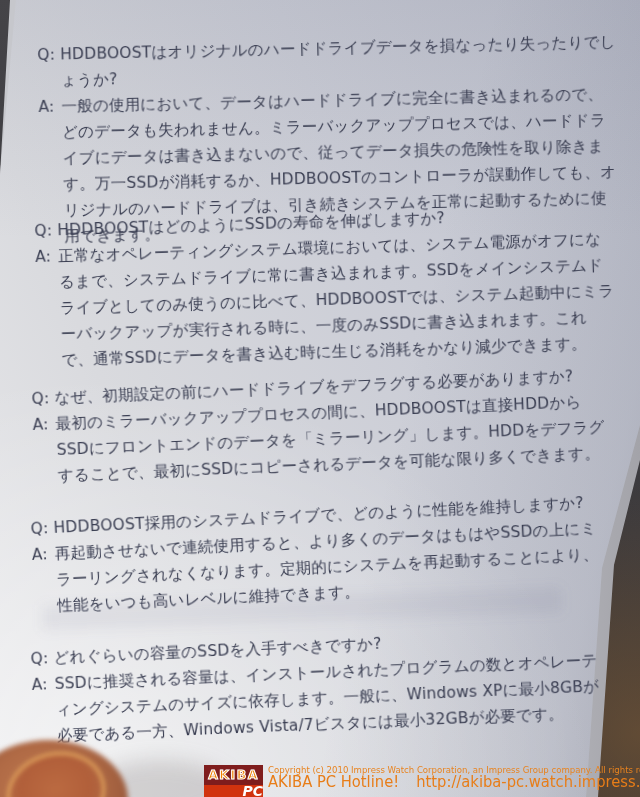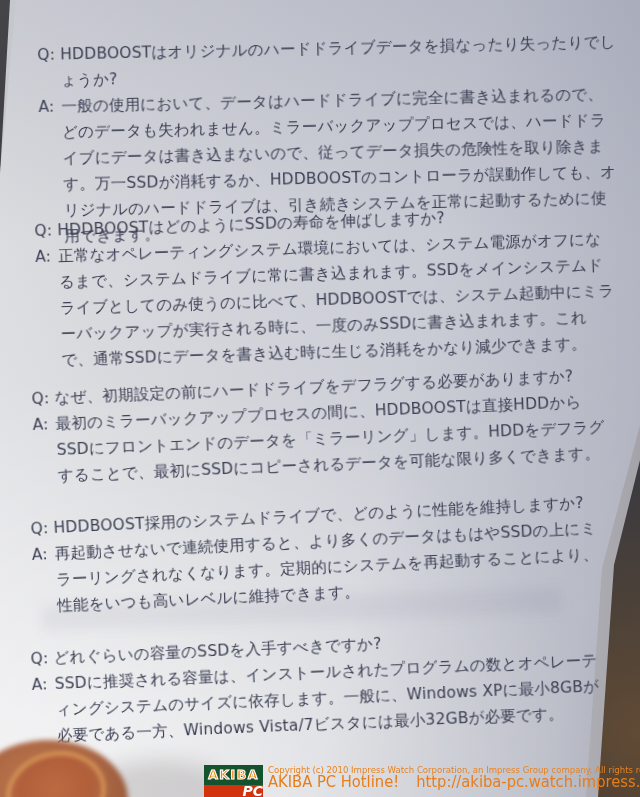--- a/index.html
+++ b/index.html
@@ -72,21 +72,21 @@
     position:absolute; left:90px; top:760px; width:140px; height:60px;
     border-radius:50%; background:rgba(120,110,110,.25); filter:blur(10px);
   }
   
   .footer{position:absolute; inset:0; pointer-events:none;}
   .logo{
     position:absolute; left:204px; top:765px; width:59px; height:32px;
     display:flex; flex-direction:column; overflow:hidden;
   }
   .logo-top{
-    flex:1; background:#14532d; color:#ef8200;
+    flex:1; background:#7f1d1d; color:#ef8200;
     font-weight:bold; font-size:12.5px; line-height:19px; text-align:center;
     letter-spacing:1.5px; -webkit-text-stroke:1px #ffffff;
     text-shadow:0 0 1px #fff;
   }
   .logo-bottom{
     height:12px; background:#d1330e; color:#fff;
     font-style:italic; font-weight:bold; font-size:14px; line-height:12px; text-align:right;
     letter-spacing:0;
   }
   .copyright{

